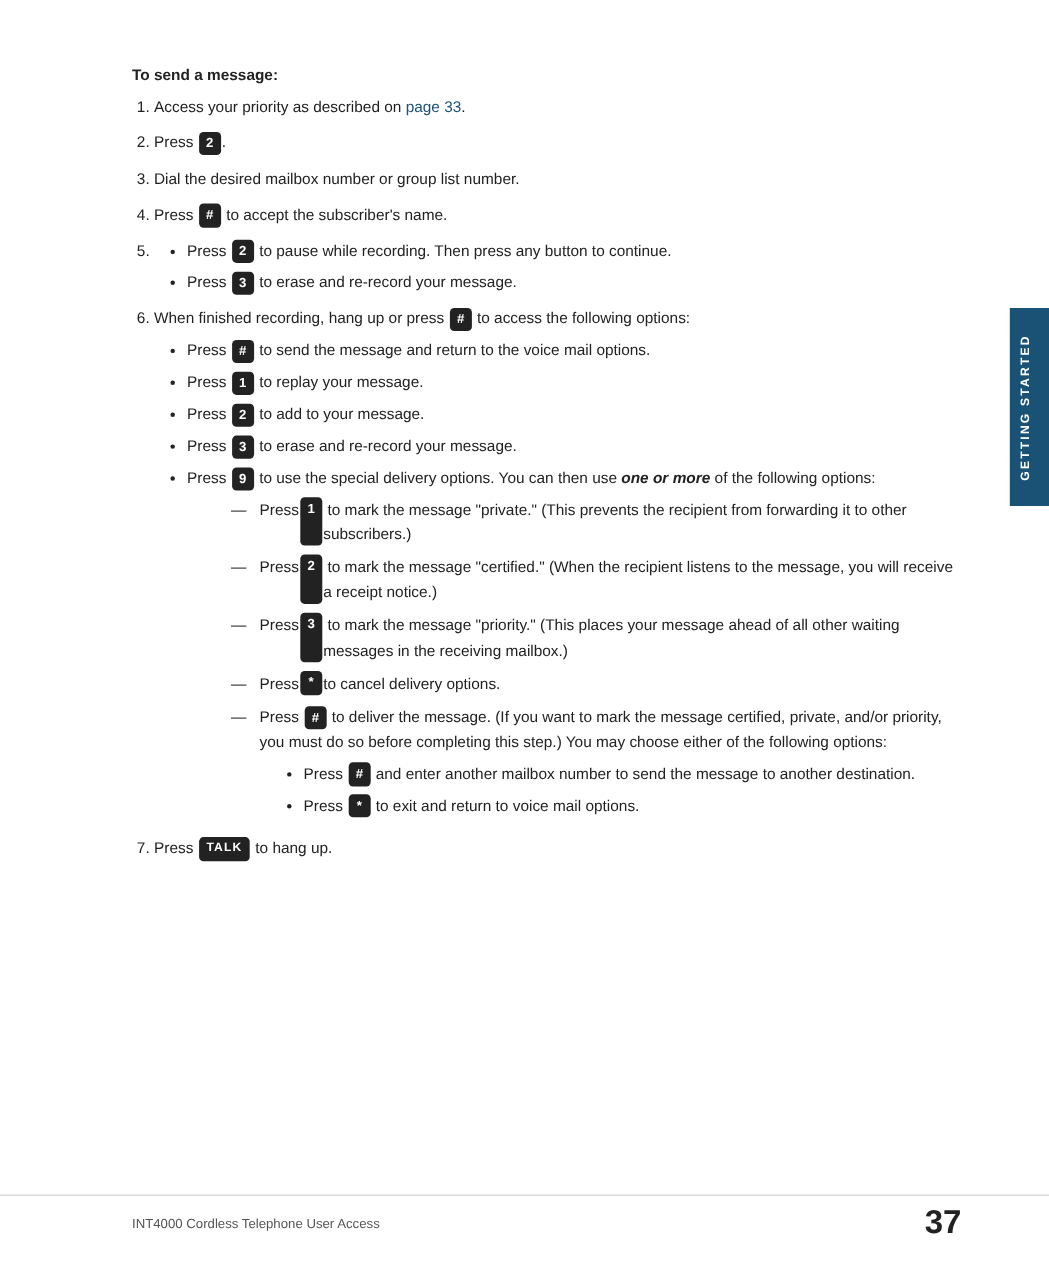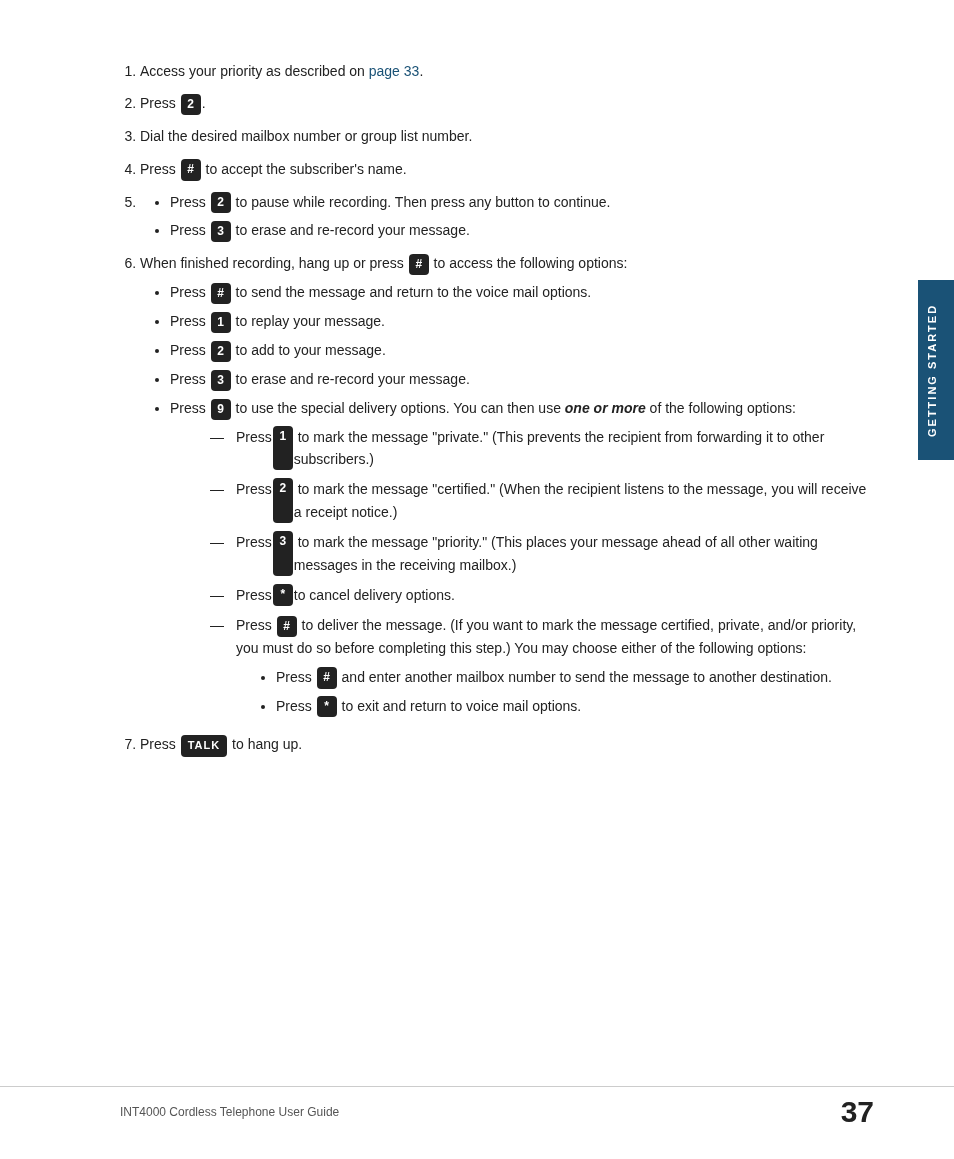--- a/index.html
+++ b/index.html
@@ -168,20 +168,21 @@
 </head>
 <body>
 
 <div class="page-container">
 
   <div class="side-tab">
     <span>GETTING STARTED</span>
   </div>
 
 
+  <p class="bold-label">To send a message:</p>
 
   <ol class="main-list">
 
     <li>
       <span>Access your priority as described on </span><a class="link-blue">page 33</a><span>.</span>
     </li>
 
     <li>
       <span>Press </span><span class="key-btn">2</span><span>.</span>
     </li>
@@ -274,17 +275,17 @@
       </ul>
     </li>
 
     <li>
       <span>Press </span><span class="key-talk">TALK</span><span> to hang up.</span>
     </li>
 
   </ol>
 
   <div class="page-footer">
-    <span>INT4000 Cordless Telephone User Guide</span>
+    <span>INT4000 Cordless Telephone User Access</span>
     <span class="footer-page-num">37</span>
   </div>
 
 </div>
 
 </body></html>

